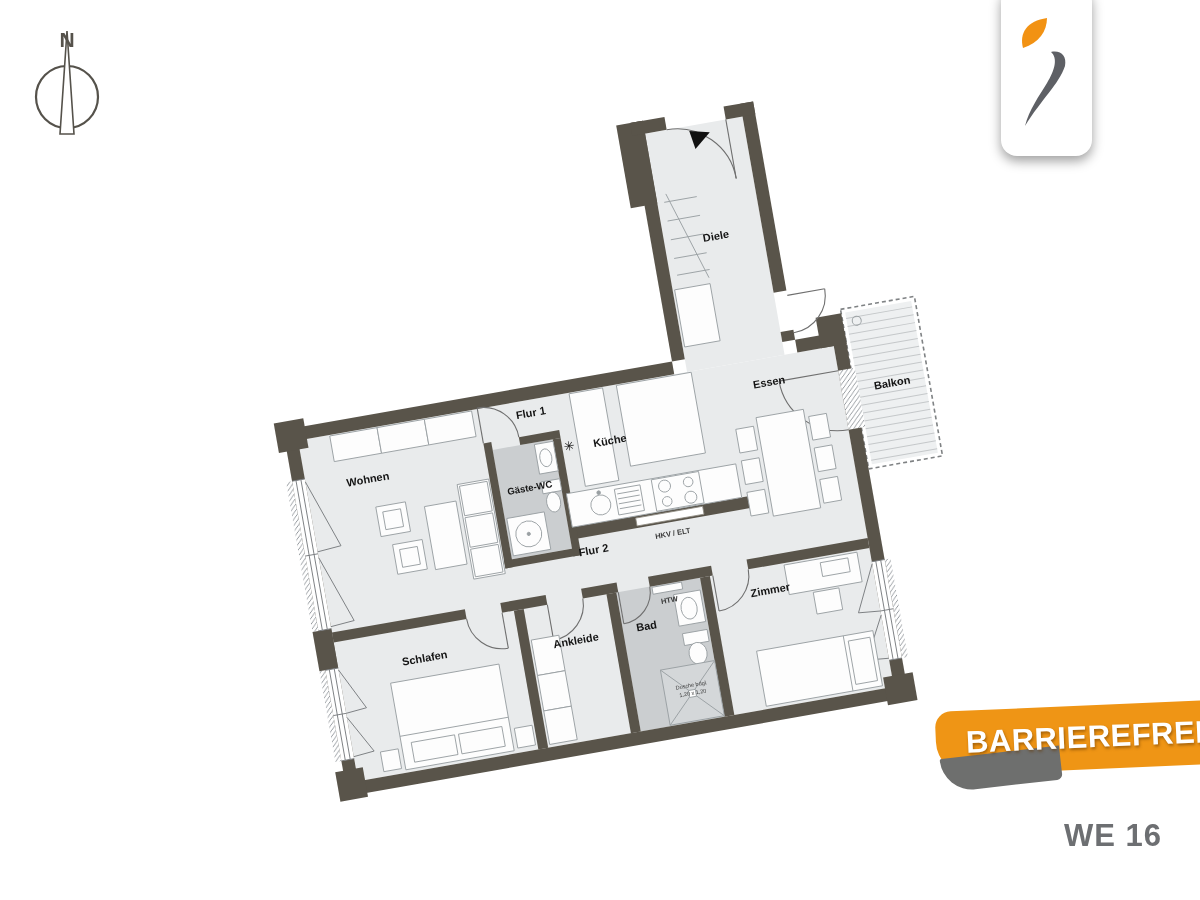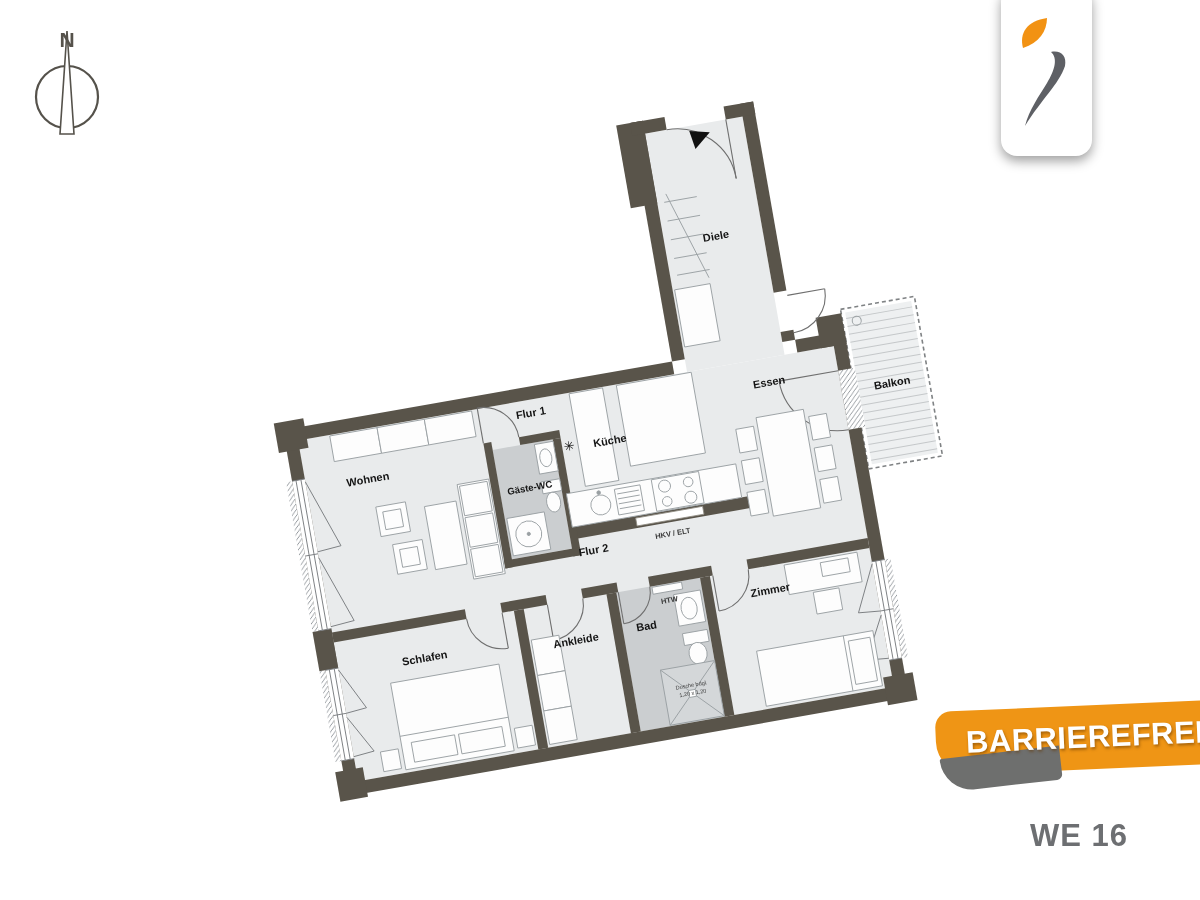--- a/index.html
+++ b/index.html
@@ -15,21 +15,21 @@
   .logo-card{position:absolute;left:1001px;top:-14px;width:91px;height:170px;background:#ffffff;
              border-radius:16px;box-shadow:0 5px 12px rgba(0,0,0,.38);}
   .banner{position:absolute;left:936px;top:712px;width:300px;height:64px;background:#ef9515;
           transform:rotate(-2.5deg);transform-origin:left center;border-radius:16px 0 0 34px;
           z-index:3;}
   .banner::before{content:"";position:absolute;left:4px;bottom:-13px;width:120px;height:34px;
           background:#6e6f6e;border-radius:4px 0 12px 70px;transform:rotate(-4deg);z-index:-1;}
   .banner-text{display:block;line-height:64px;padding-left:30px;font-size:31px;font-weight:bold;
           color:#ffffff;letter-spacing:.5px;text-shadow:1px 2px 3px rgba(100,55,0,.55);
           white-space:nowrap;}
-  .unit-label{position:absolute;left:1030px;top:818px;font-size:31px;font-weight:600;
+  .unit-label{position:absolute;left:1064px;top:818px;font-size:31px;font-weight:600;
           color:#6d6f72;letter-spacing:1px;z-index:3;}
 </style>
 </head>
 <body>
 
 <div class="stage">
 
 <svg class="plan-svg" width="1200" height="900" viewBox="0 0 1200 900">
   <defs>
     <pattern id="hatch" patternUnits="userSpaceOnUse" width="5" height="5">

